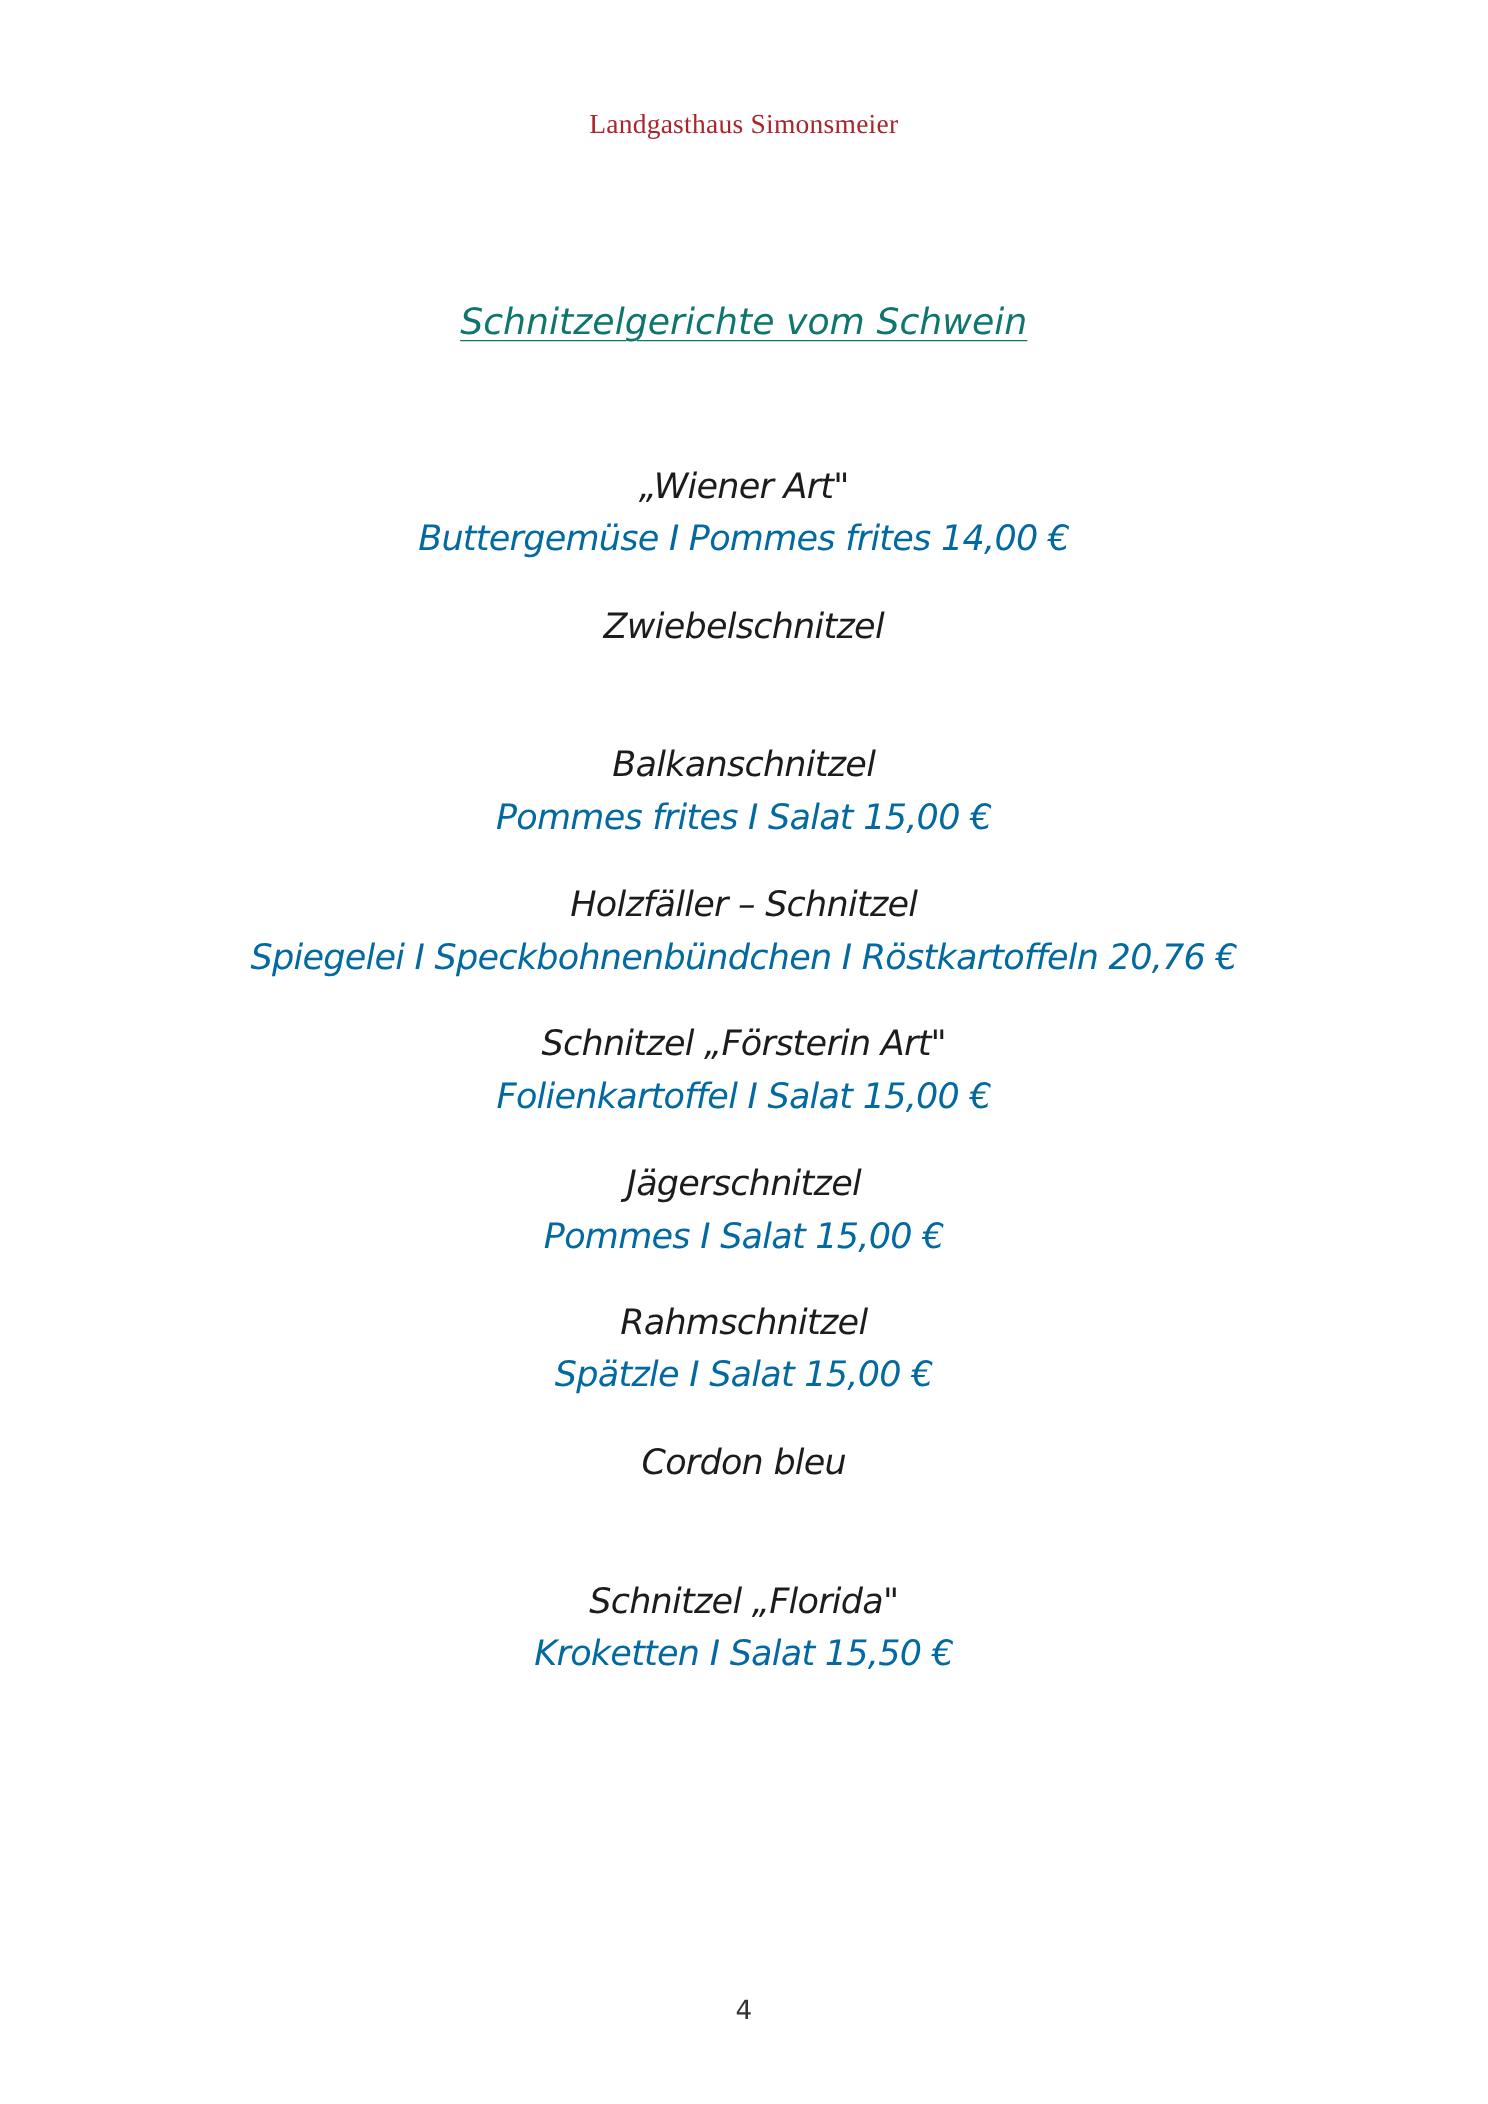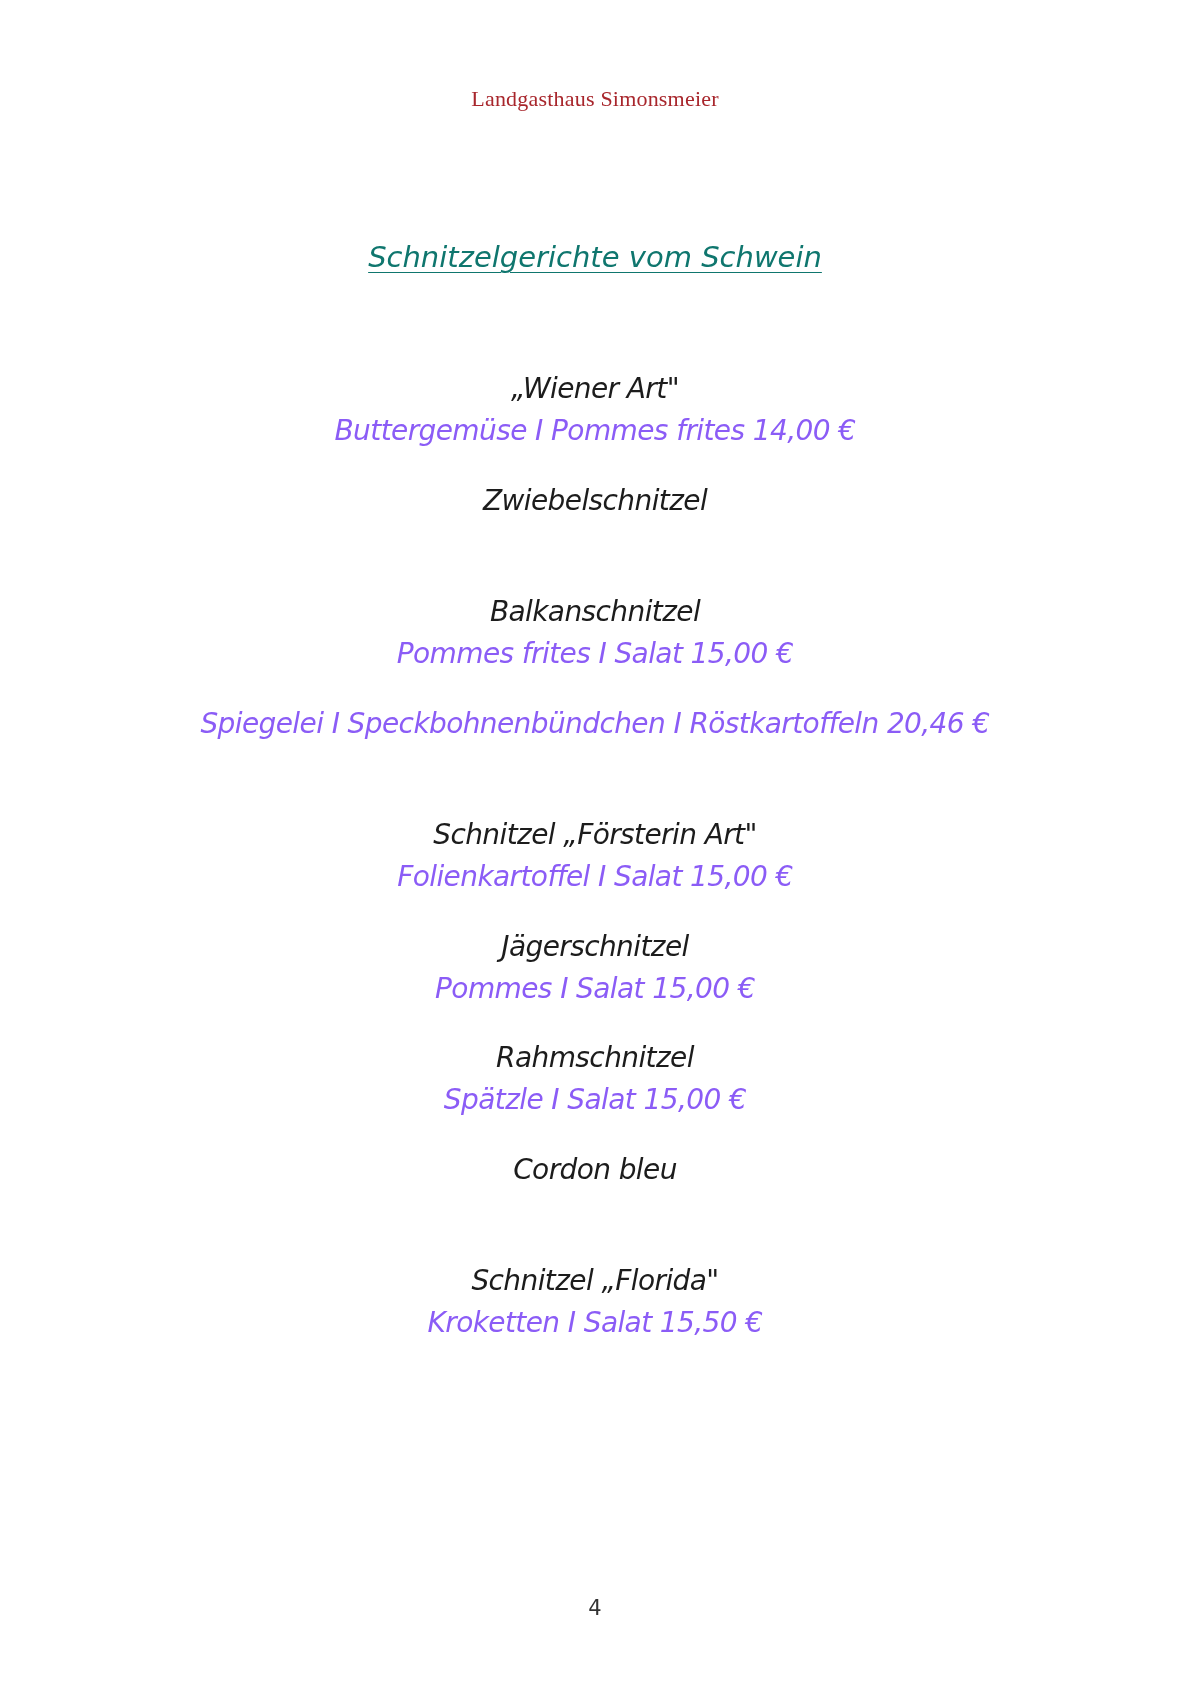--- a/index.html
+++ b/index.html
@@ -65,21 +65,21 @@
       font-size: 28px;
       line-height: 42px;
       letter-spacing: -0.6px;
       color: #1c1c1c;
     }
     .item-desc {
       font-size: 28px;
       line-height: 42px;
       font-weight: 300;
       letter-spacing: -0.6px;
-      color: #8b5cf6;
+      color: #0369a1;
     }
     .page-number {
       position: absolute;
       top: 1596px;
       left: 0;
       width: 100%;
       text-align: center;
       font-family: "DejaVu Sans", "Liberation Sans", sans-serif;
       font-size: 21px;
       color: #333333;
@@ -101,21 +101,22 @@
       <div class="item-desc">Buttergemüse I Pommes frites 14,00 €</div>
     </div>
     <div class="menu-item">
       <div class="item-name">Zwiebelschnitzel</div>
     </div>
     <div class="menu-item">
       <div class="item-name">Balkanschnitzel</div>
       <div class="item-desc">Pommes frites I Salat 15,00 €</div>
     </div>
     <div class="menu-item">
-      <div class="item-desc">Spiegelei I Speckbohnenbündchen I Röstkartoffeln 20,46 €</div>
+      <div class="item-name">Holzfäller – Schnitzel</div>
+      <div class="item-desc">Spiegelei I Speckbohnenbündchen I Röstkartoffeln 20,76 €</div>
     </div>
     <div class="menu-item">
       <div class="item-name">Schnitzel „Försterin Art"</div>
       <div class="item-desc">Folienkartoffel I Salat 15,00 €</div>
     </div>
     <div class="menu-item">
       <div class="item-name">Jägerschnitzel</div>
       <div class="item-desc">Pommes I Salat 15,00 €</div>
     </div>
     <div class="menu-item">

